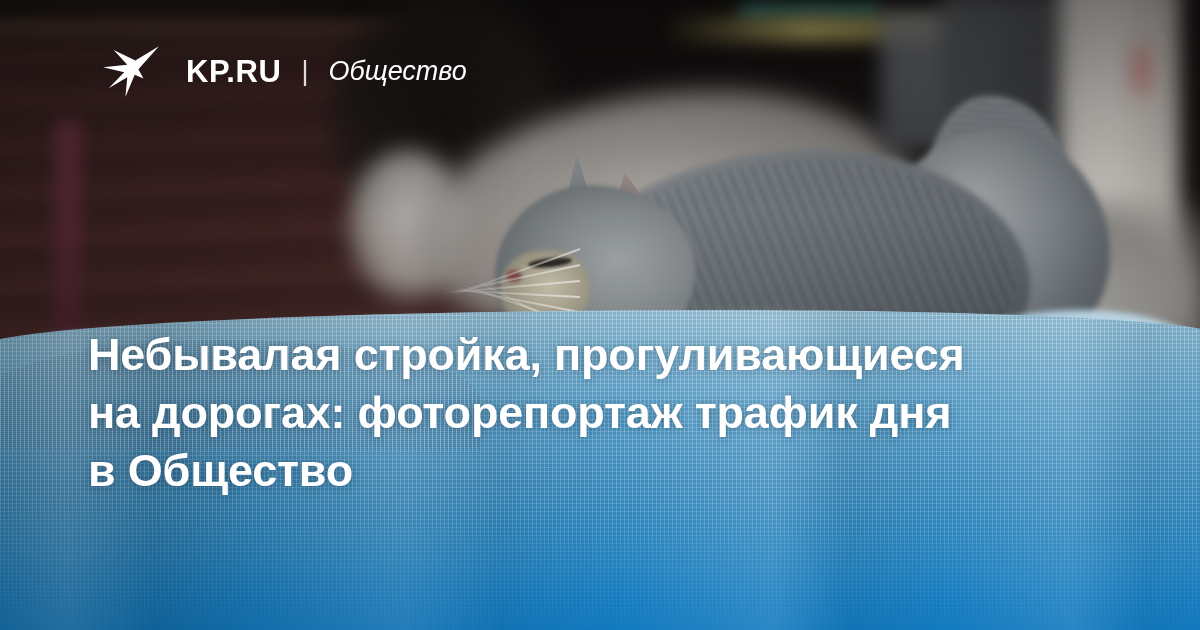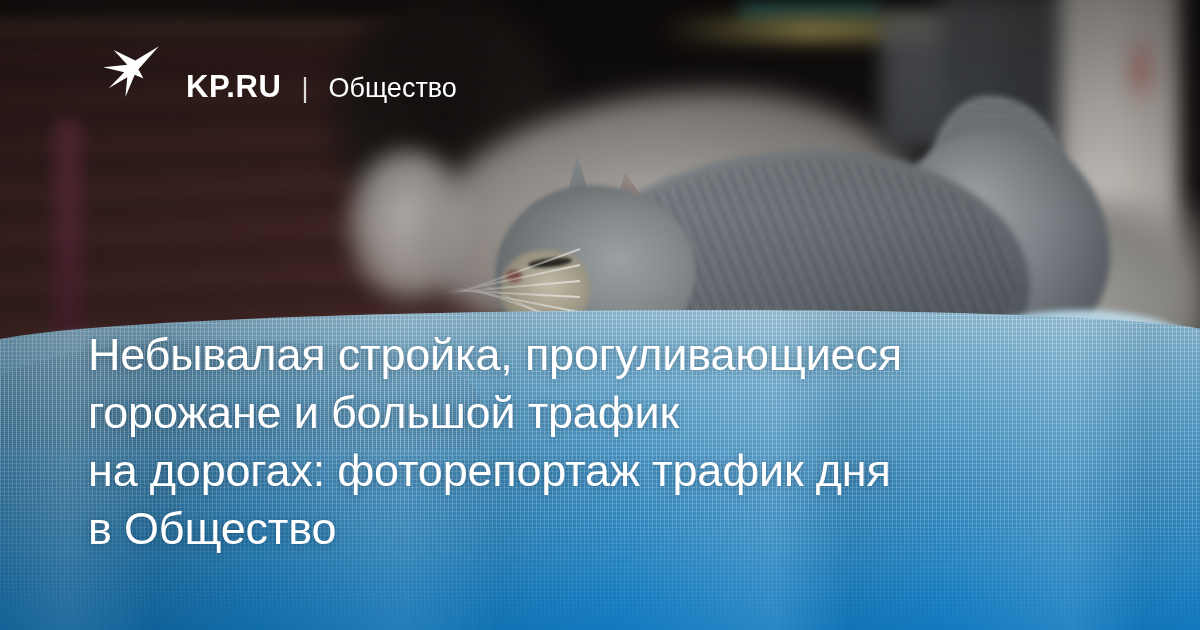--- a/index.html
+++ b/index.html
@@ -360,21 +360,21 @@
         rgba(0,0,0,0) 50%),
       linear-gradient(90deg, rgba(0,0,0,.22) 0%, rgba(0,0,0,0) 45%);
     z-index:5;
     pointer-events:none;
   }
 
   
   .header{
     position:absolute;
     left:100px;top:40px;
-    display:flex;align-items:flex-end;
+    display:flex;align-items:center;
     z-index:10;
     height:62px;
   }
   .logo-mark{
     width:62px;height:62px;
     display:block;
     flex:0 0 auto;
   }
   .brand{
     margin-left:24px;
@@ -392,31 +392,32 @@
     font-weight:400;
     line-height:1;
     user-select:none;
   }
   .rubric{
     color:#ffffff;
     font-size:27px;
     font-weight:400;
     line-height:1;
     white-space:nowrap;
+    font-style:italic;
   }
 
   
   .headline{
     position:absolute;
     left:88px;top:326px;
     width:1010px;
     z-index:10;
     color:#ffffff;
     font-size:45px;
-    font-weight:400;
+    font-weight:700;
     line-height:58px;
     letter-spacing:-.2px;
     text-shadow:0 1px 10px rgba(10,30,50,.30), 0 0 2px rgba(10,30,50,.20);
   }
   .headline .ln{display:block;white-space:nowrap;}
 </style>
 </head>
 <body>
 
 <div class="card">
@@ -480,18 +481,17 @@
     <svg class="logo-mark" viewBox="0 0 100 100" aria-hidden="true">
       <path fill="#ffffff" d="M95 10 L57 33 L22 16 L44 40 L5 44 L39 52 L14 78 L44 60 L41 92 L56 56 L70 62 L62 47 L95 10 Z"></path>
     </svg>
     <div class="brand">KP.RU</div>
     <div class="divider">|</div>
     <div class="rubric">Общество</div>
   </div>
 
   <div class="headline">
     <span class="ln">Небывалая стройка, прогуливающиеся</span>
-    <span class="ln">горожане и большой трафик</span>
     <span class="ln">на дорогах: фоторепортаж трафик дня</span>
     <span class="ln">в Общество</span>
   </div>
 
 </div>
 
 </body></html>

